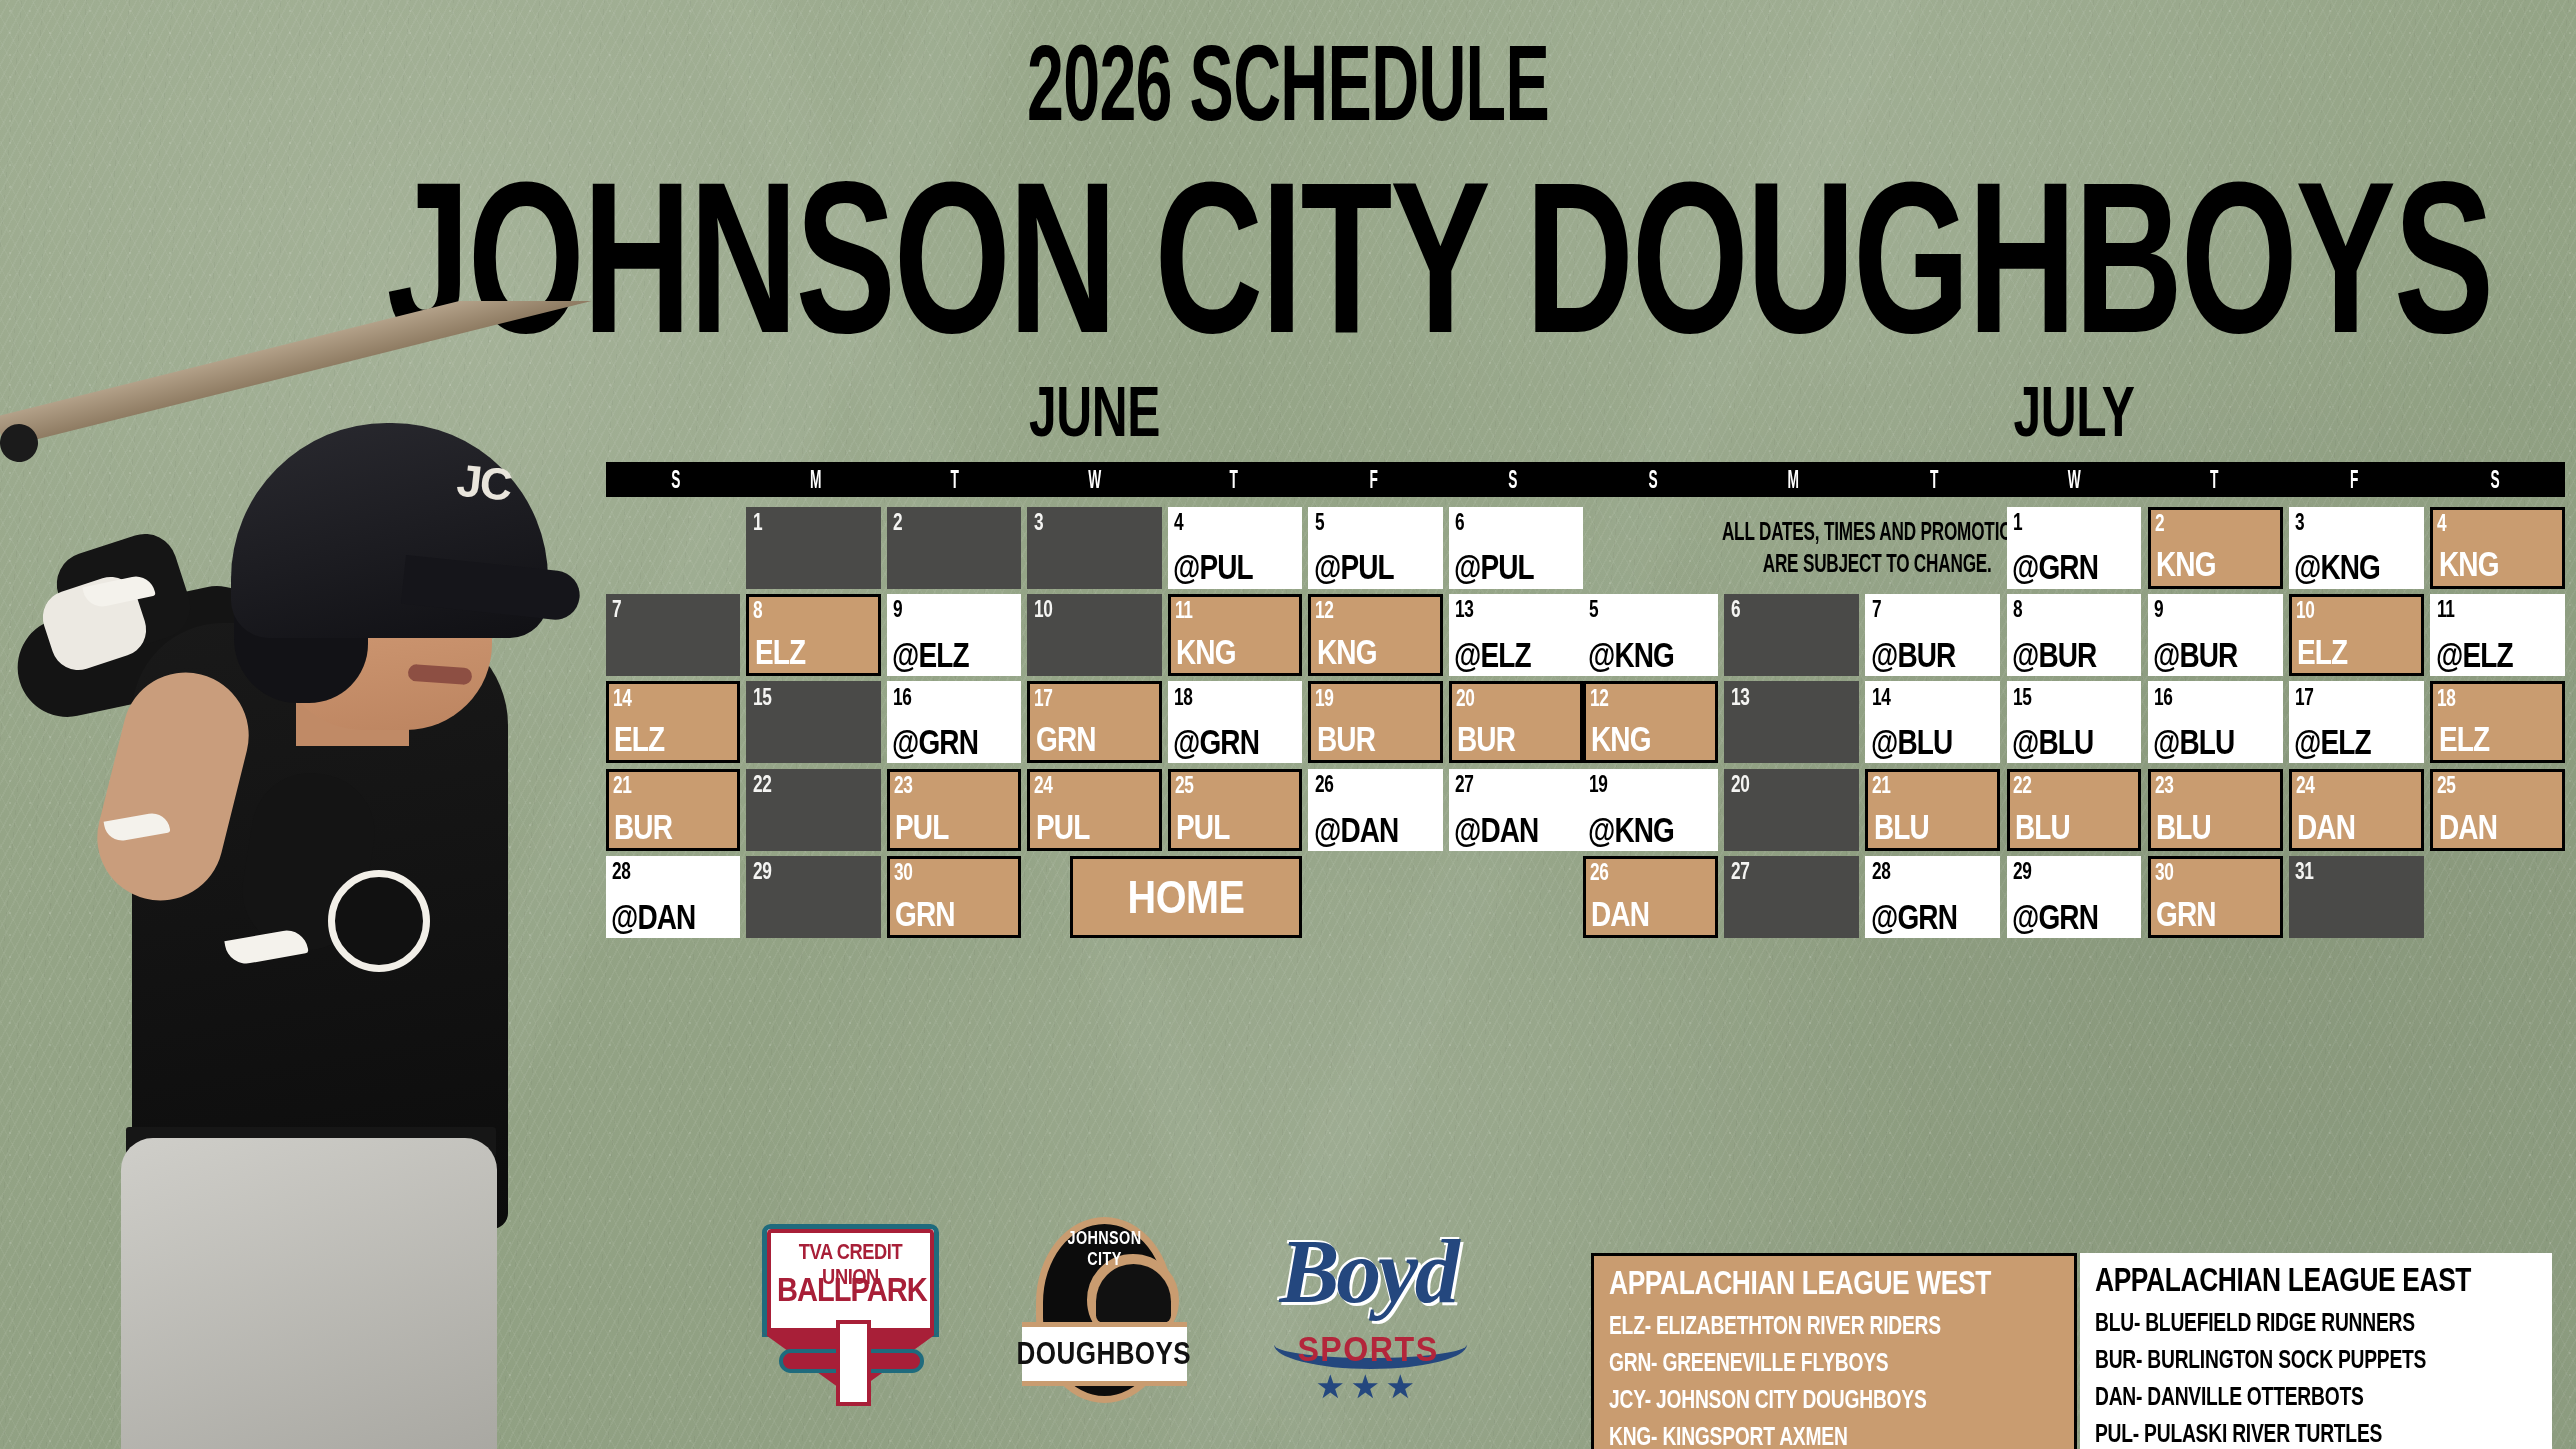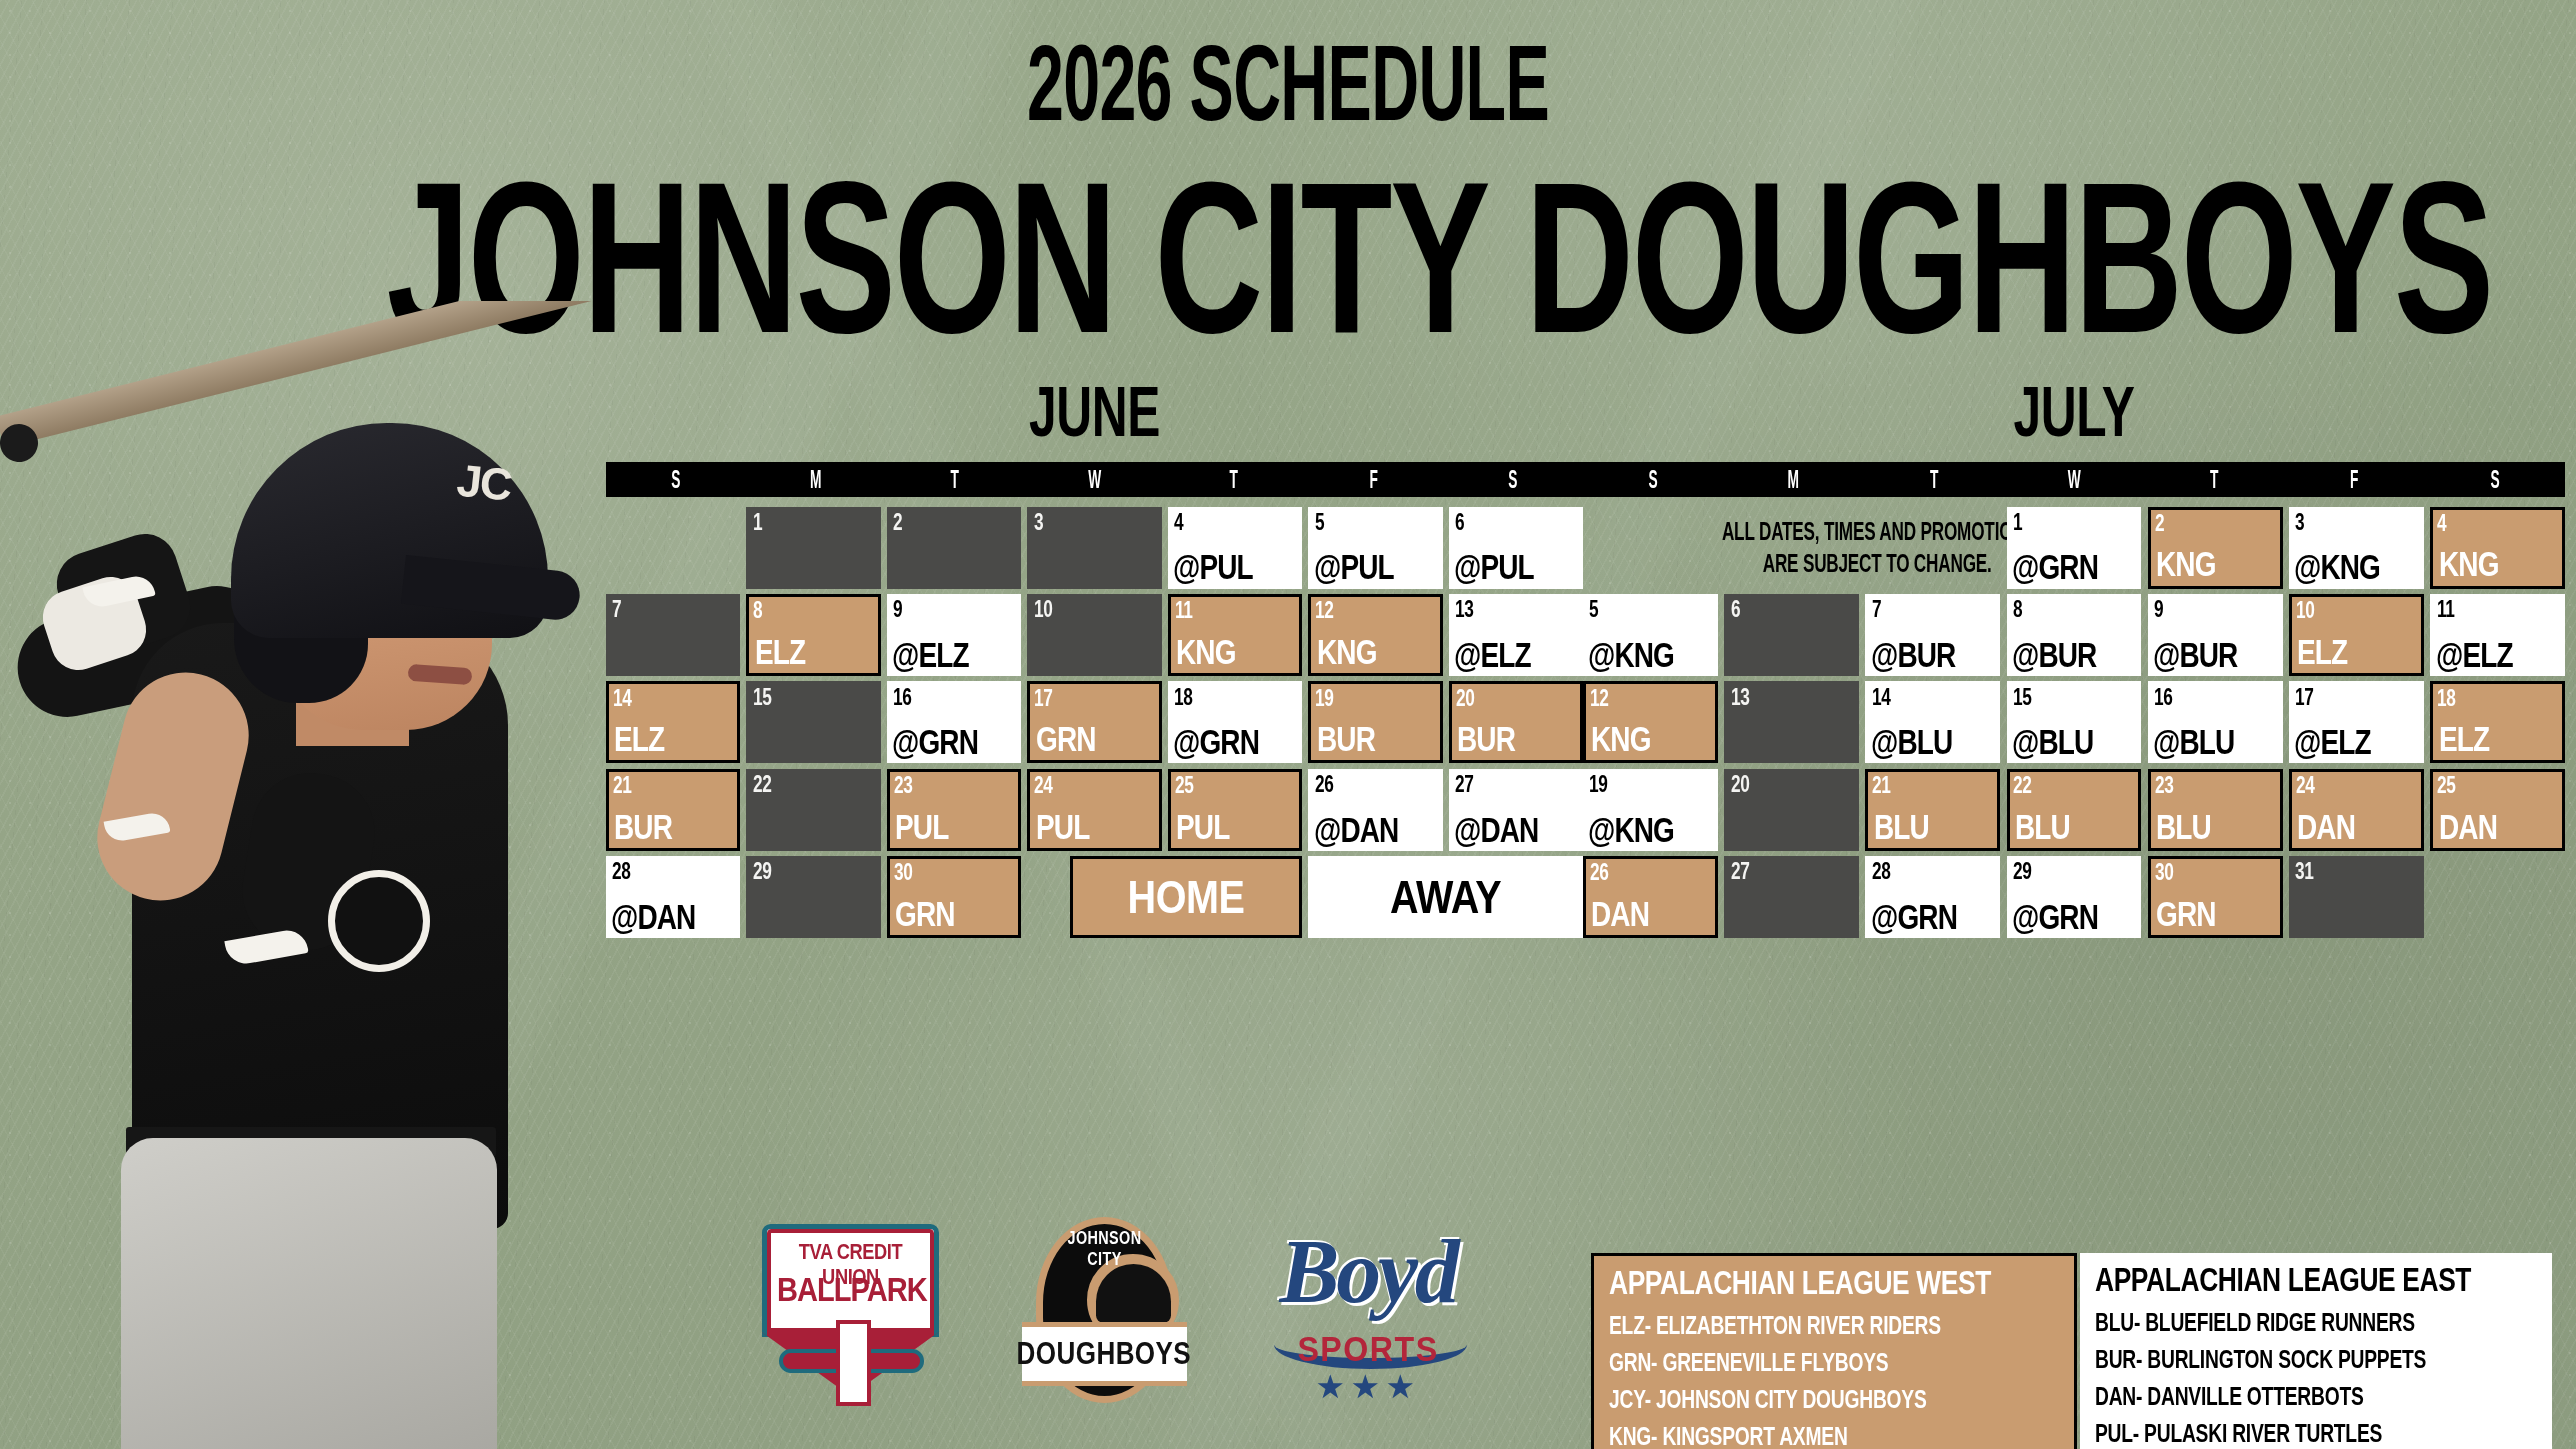--- a/index.html
+++ b/index.html
@@ -407,23 +407,20 @@
         <div class="cell empty">
           <span class="daynum cond">29</span>
         </div>
         <div class="cell home">
           <span class="daynum cond">30</span>
           <span class="opp cond">GRN</span>
         </div>
         <div class="key-cell key-home">
           <span>HOME</span>
         </div>
-        <div class="key-cell key-away">
-          <span>AWAY</span>
-        </div>
       </div>
   </div>
 
   <div class="month-block" id="month-july" style="left:1583px; top:376px; width:982px;">
     <div class="month-name cond">JULY</div>
     <div class="dow-bar cond">
       <span>S</span>
       <span>M</span>
       <span>T</span>
       <span>W</span>

